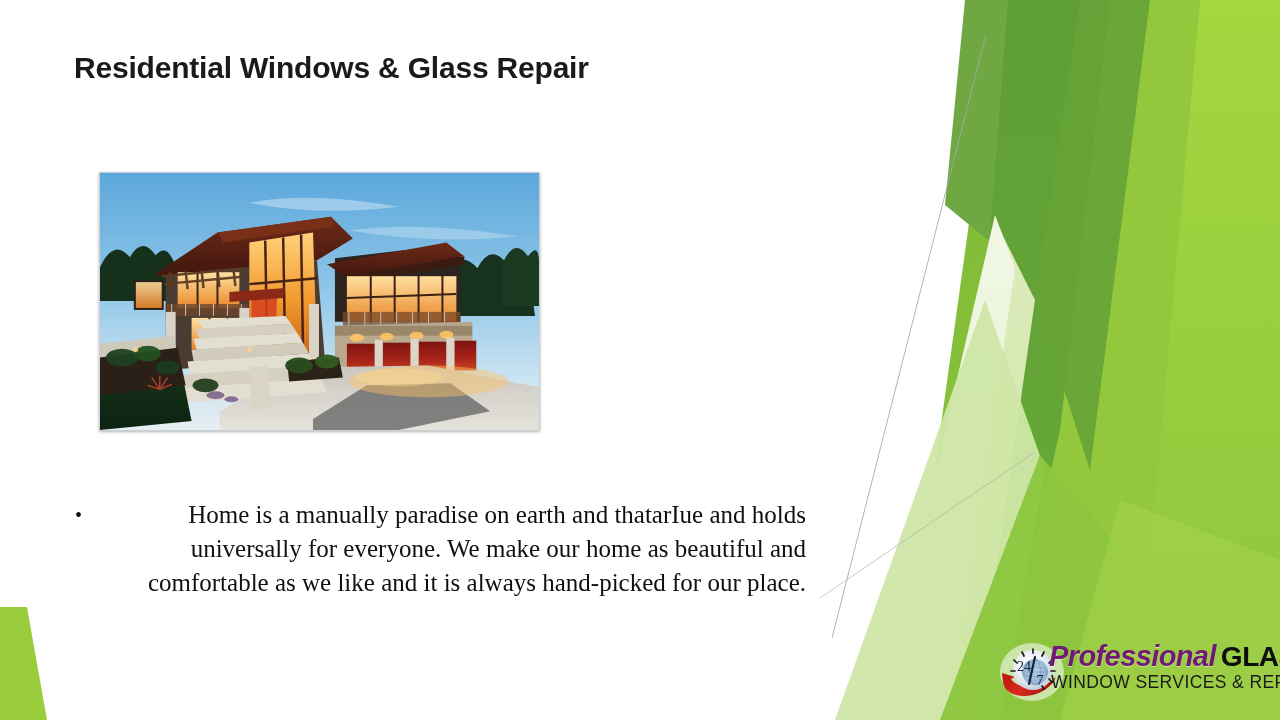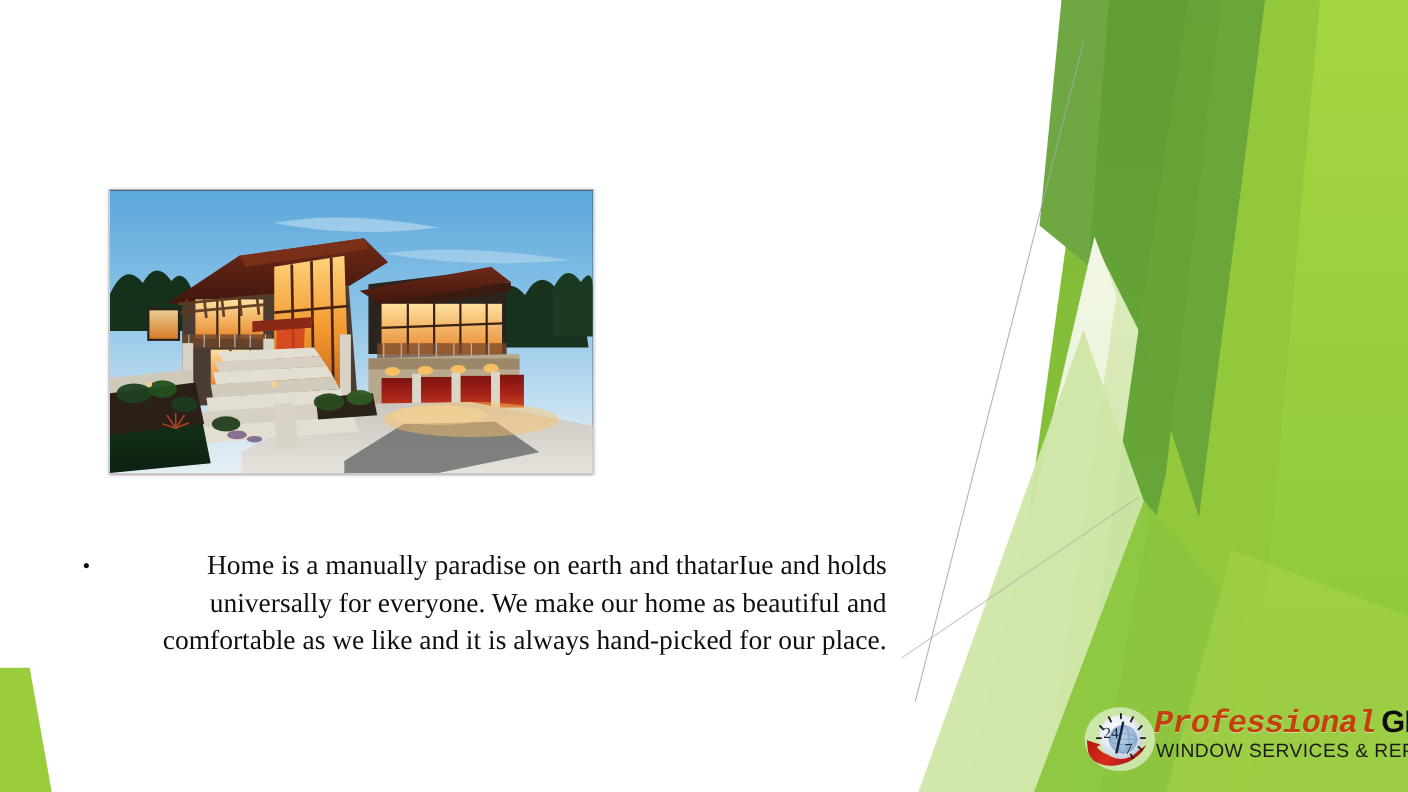--- a/index.html
+++ b/index.html
@@ -96,41 +96,41 @@
 
   
   #logo {
     position:absolute;
     left:985px; top:636px;
     width:285px; height:72px;
     pointer-events:auto;
   }
   #logo-mark {
     position:absolute;
-    left:0; top:4px;
+    left:14px; top:4px;
     width:66px; height:62px;text-align:center;
   }
   #logo-mark svg { display:block; width:100%; height:100%; }
   #logo-text {
     position:absolute;
     left:64px; top:4px;
     width:222px; height:64px;
   }
   #logo-line1 {
     position:absolute;
     left:0; top:0;
     white-space:nowrap;
     line-height:32px;
   }
   .logo-script {
-    font-family:Liberation Mono, monospace;
+    font-family:Liberation Sans, sans-serif;
     font-style:italic;
     font-weight:bold;
     font-size:29px;
-    color:#c2410c;
+    color:#701a75;
     letter-spacing:-0.6px;
     text-shadow:0 1px 0 rgba(255,255,255,0.45);
   }
   .logo-glass {
     font-family:"Liberation Sans", sans-serif;
     font-weight:bold;
     font-size:28px;
     color:#0d0d0d;
     letter-spacing:-0.5px;
     margin-left:5px;
@@ -200,20 +200,21 @@
     <polygon points="1040,455 1130,560 1120,720 940,720" fill="#8CC63E" opacity="0.95"></polygon>
 
     <polygon points="1120,500 1280,560 1280,720 1060,720" fill="#A8D44A" opacity="0.55"></polygon>
 
     <polygon points="0,607 27,607 47,720 0,720" fill="#9ACD3C"></polygon>
 
     <line x1="985" y1="38" x2="832" y2="638" stroke="#A7A7A7" stroke-width="1" opacity="0.85"></line>
     <line x1="1035" y1="452" x2="820" y2="598" stroke="#A7A7A7" stroke-width="1" opacity="0.6"></line>
   </svg>
 
+  <h1 id="title">Residential Windows &amp; Glass Repair</h1>
 
   <div id="photo-wrap">
 
     <div id="photo">
       <svg viewBox="0 0 441 259" preserveAspectRatio="none" role="img">
         <defs>
           <linearGradient id="sky" x1="0" y1="0" x2="0" y2="1">
             <stop offset="0%" stop-color="#5BA7DB"></stop>
             <stop offset="45%" stop-color="#8FC6E8"></stop>
             <stop offset="80%" stop-color="#CBE3F2"></stop>

